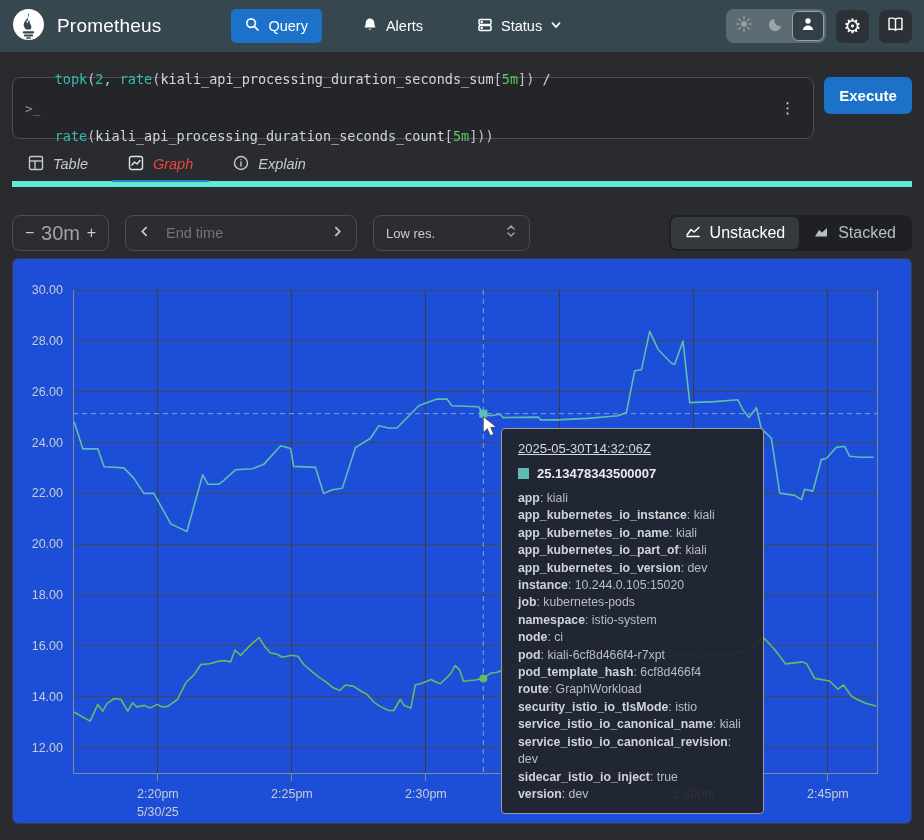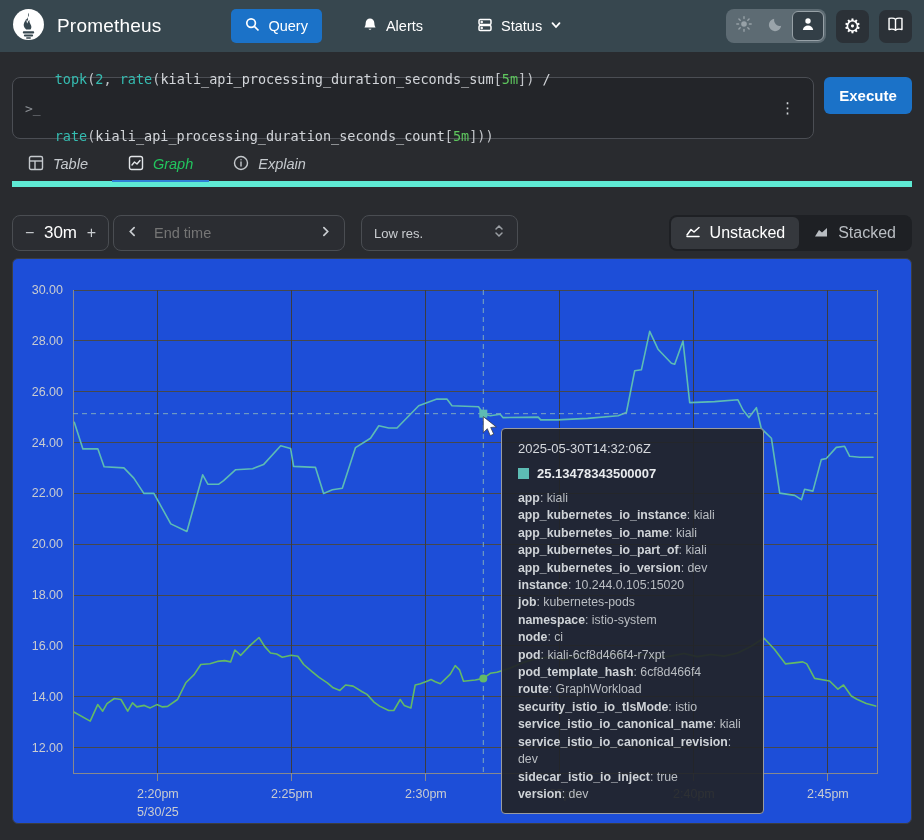--- a/index.html
+++ b/index.html
@@ -48,48 +48,48 @@
   .tok-op  { color:#d2d5d9; }
   .tok-dur { color:#5ec75e; }
   .kebab { position:absolute; right:14px; top:50%; transform:translateY(-50%); color:#cfd3d7; font-size:15px; cursor:pointer; padding:4px; }
   .execute-btn {
     width:88px; height:37px; background:#1b72c8; color:#fff; border:none; border-radius:6px;
     font-size:15px; font-weight:700; font-family:"Liberation Sans", sans-serif; cursor:pointer;
   }
   
   .tabs { position:absolute; left:12px; top:157px; width:900px; height:30px; display:flex; gap:8px; border-bottom:6px solid #5eead4;font-style:italic; }
   .tab { display:flex; align-items:center; gap:9px; padding:0 16px 10px 16px; font-size:14.5px; color:#c5c9cd; cursor:pointer; position:relative; }
-  .tab.active { color:#22c55e; }
+  .tab.active { color:#ef4444; }
   .tab.active::after { content:""; position:absolute; left:0; right:0; bottom:-1px; height:2px; background:#2f81d6; }
   
   .controls { position:absolute; left:12px; top:215px; width:900px; height:36px; display:flex; align-items:center; }
   .ctrl-box { height:36px; background:#2b2d32; border:1px solid #4a4d52; border-radius:8px; display:flex; align-items:center; }
   .dur-stepper { width:97px; justify-content:space-between; padding:0 12px; }
   .step-btn { color:#c9ccd0; font-size:16px; cursor:pointer; line-height:1; }
-  .dur-value { color:#ffffff; font-size:17px; }
-  .endtime { width:232px; margin-left:4px; justify-content:space-between; padding:0 12px; }
+  .dur-value { color:#a3a3a3; font-size:20px; }
+  .endtime { width:232px; margin-left:16px; justify-content:space-between; padding:0 12px; }
   .endtime .ph { color:#8b8f94; font-size:14.5px; background:transparent; border:none; outline:none; width:150px; font-family:"Liberation Sans", sans-serif; }
   .res-select { width:157px; margin-left:16px; justify-content:space-between; padding:0 12px; cursor:pointer; }
   .res-label { font-size:13px; color:#c9ccd0; }
   .stack-toggle { margin-left:auto; height:36px; background:#1e2024; border-radius:8px; display:flex; align-items:center; padding:2px; }
   .stack-opt { display:flex; align-items:center; gap:9px; height:32px; padding:0 14px; border-radius:6px; font-size:16px; color:#b9bdc2; cursor:pointer; }
   .stack-opt.active { background:#35383d; color:#fff; }
   
   .graph-panel {
     position:absolute; left:12px; top:258px; width:900px; height:566px;
     background:#1d4ed8; border:1px solid #3b3d41; border-radius:6px;
   }
   .chart-svg { position:absolute; left:0; top:0; }
   
   .tooltip {
     position:absolute; left:488px; top:169px; width:263px;
     background:rgba(33,36,40,0.93); border:1px solid #989ba0; border-radius:4px;
     padding:12px 16px 10px 16px; font-size:12.3px; z-index:5;
   }
-  .tt-time { color:#d6d9dd; font-size:13px; margin-bottom:10px; }
+  .tt-time { color:#d6d9dd; font-size:13px; margin-bottom:10px;text-decoration:underline; }
   .tt-value-row { display:flex; align-items:center; gap:8px; margin-bottom:9px; }
   .tt-swatch { width:11px; height:11px; background:#5dbcb4; display:inline-block; }
   .tt-value { color:#e9ebee; font-weight:700; font-size:13px; }
   .tt-row { line-height:17.4px; color:#b9bdc2; }
   .tt-key { font-weight:700; color:#cfd3d7; }
 </style>
 </head>
 <body>
 
 <div class="app">

